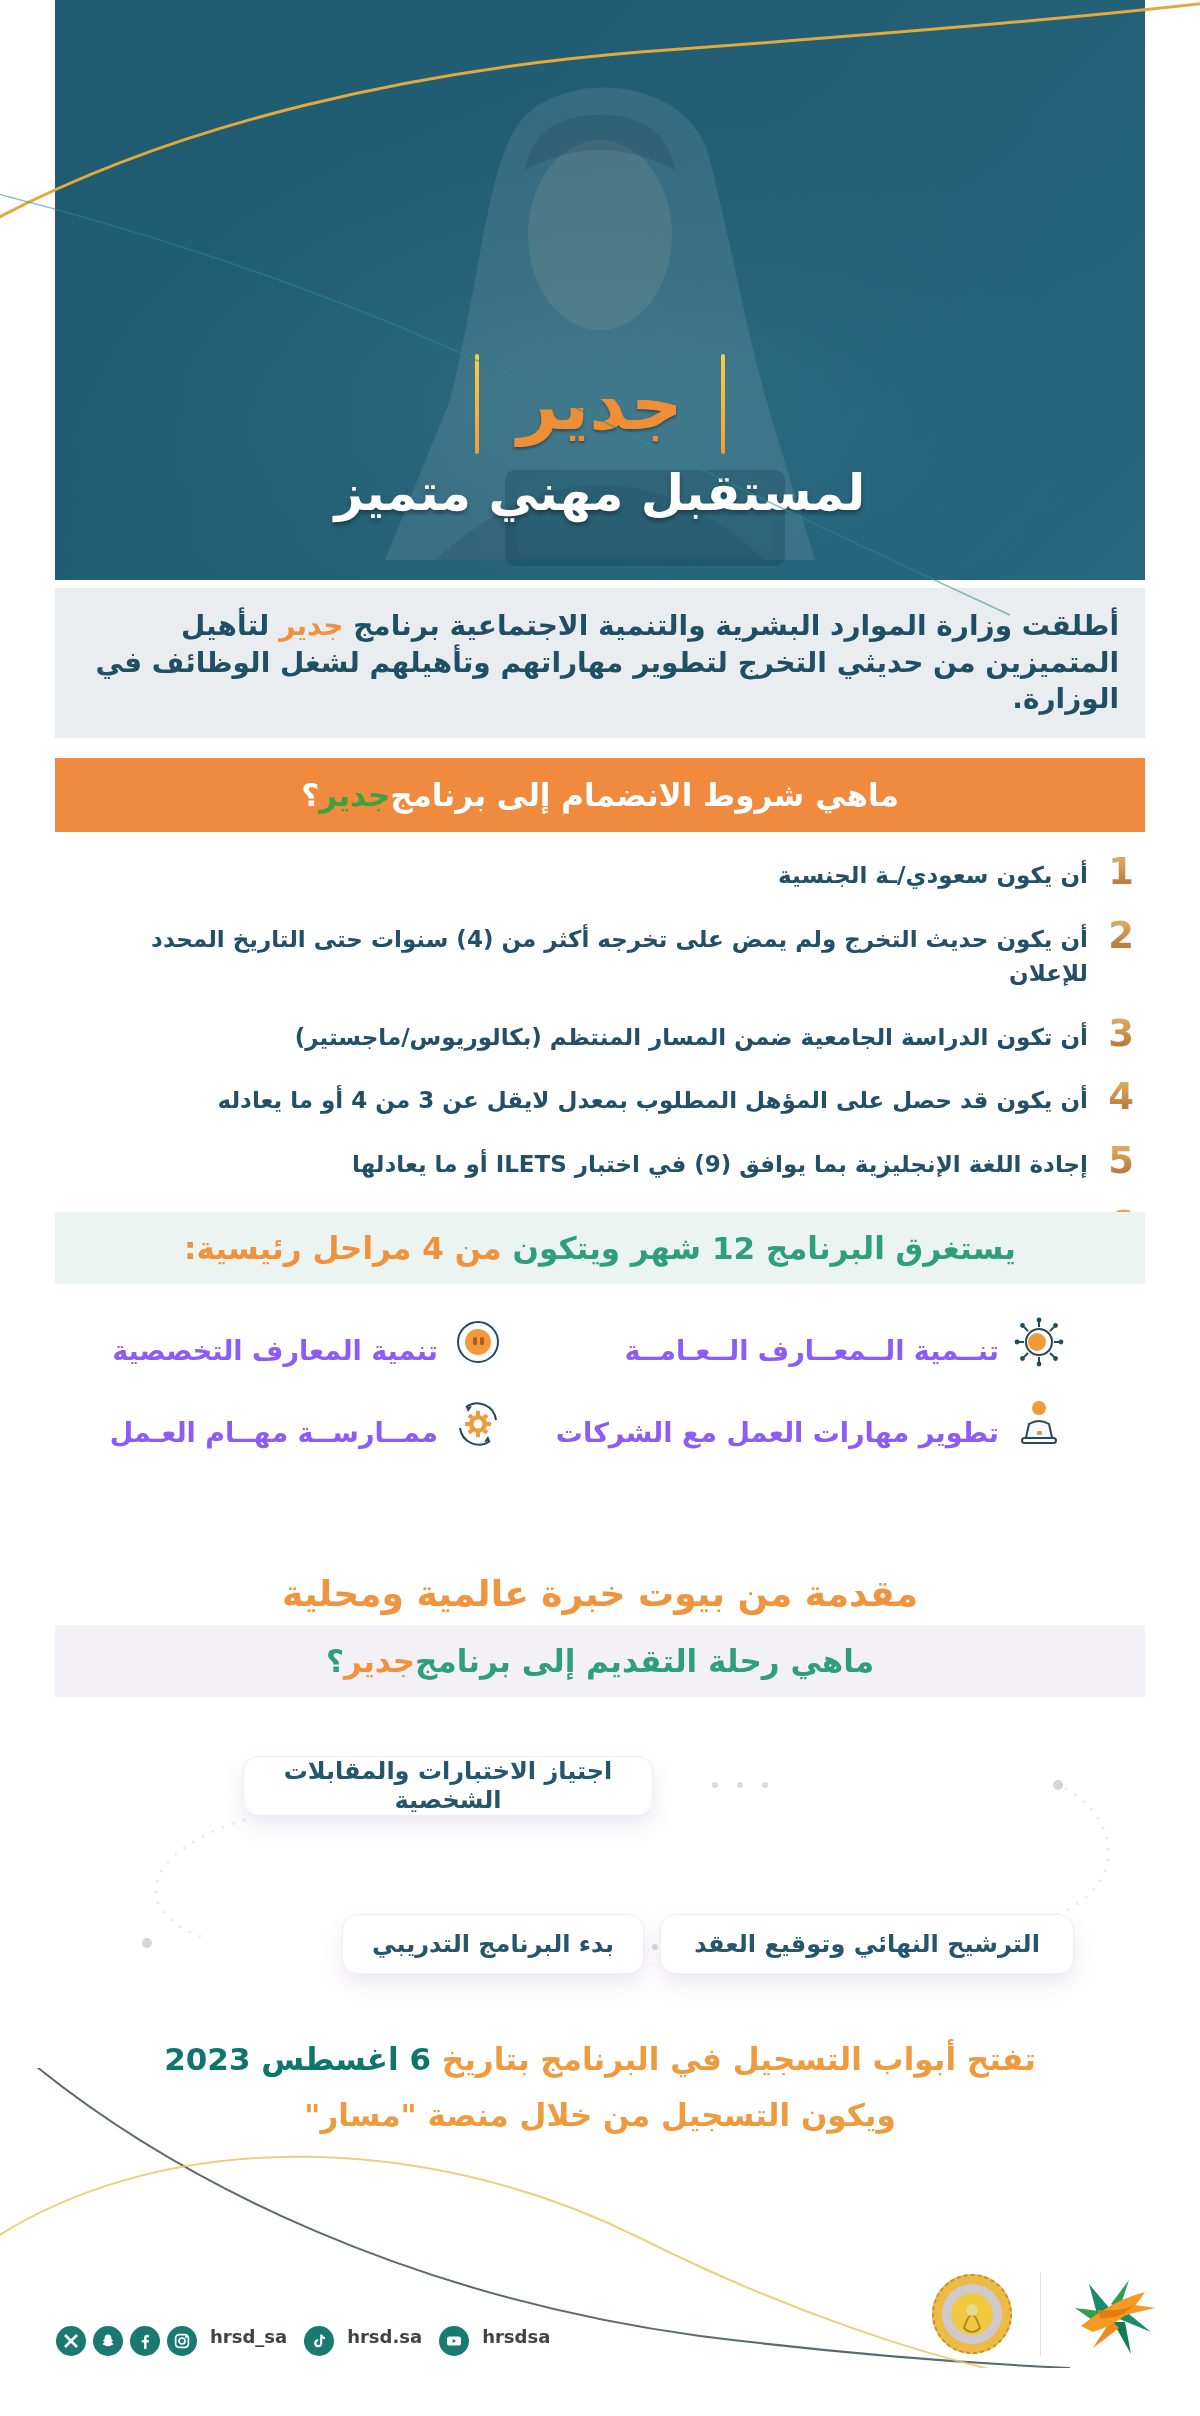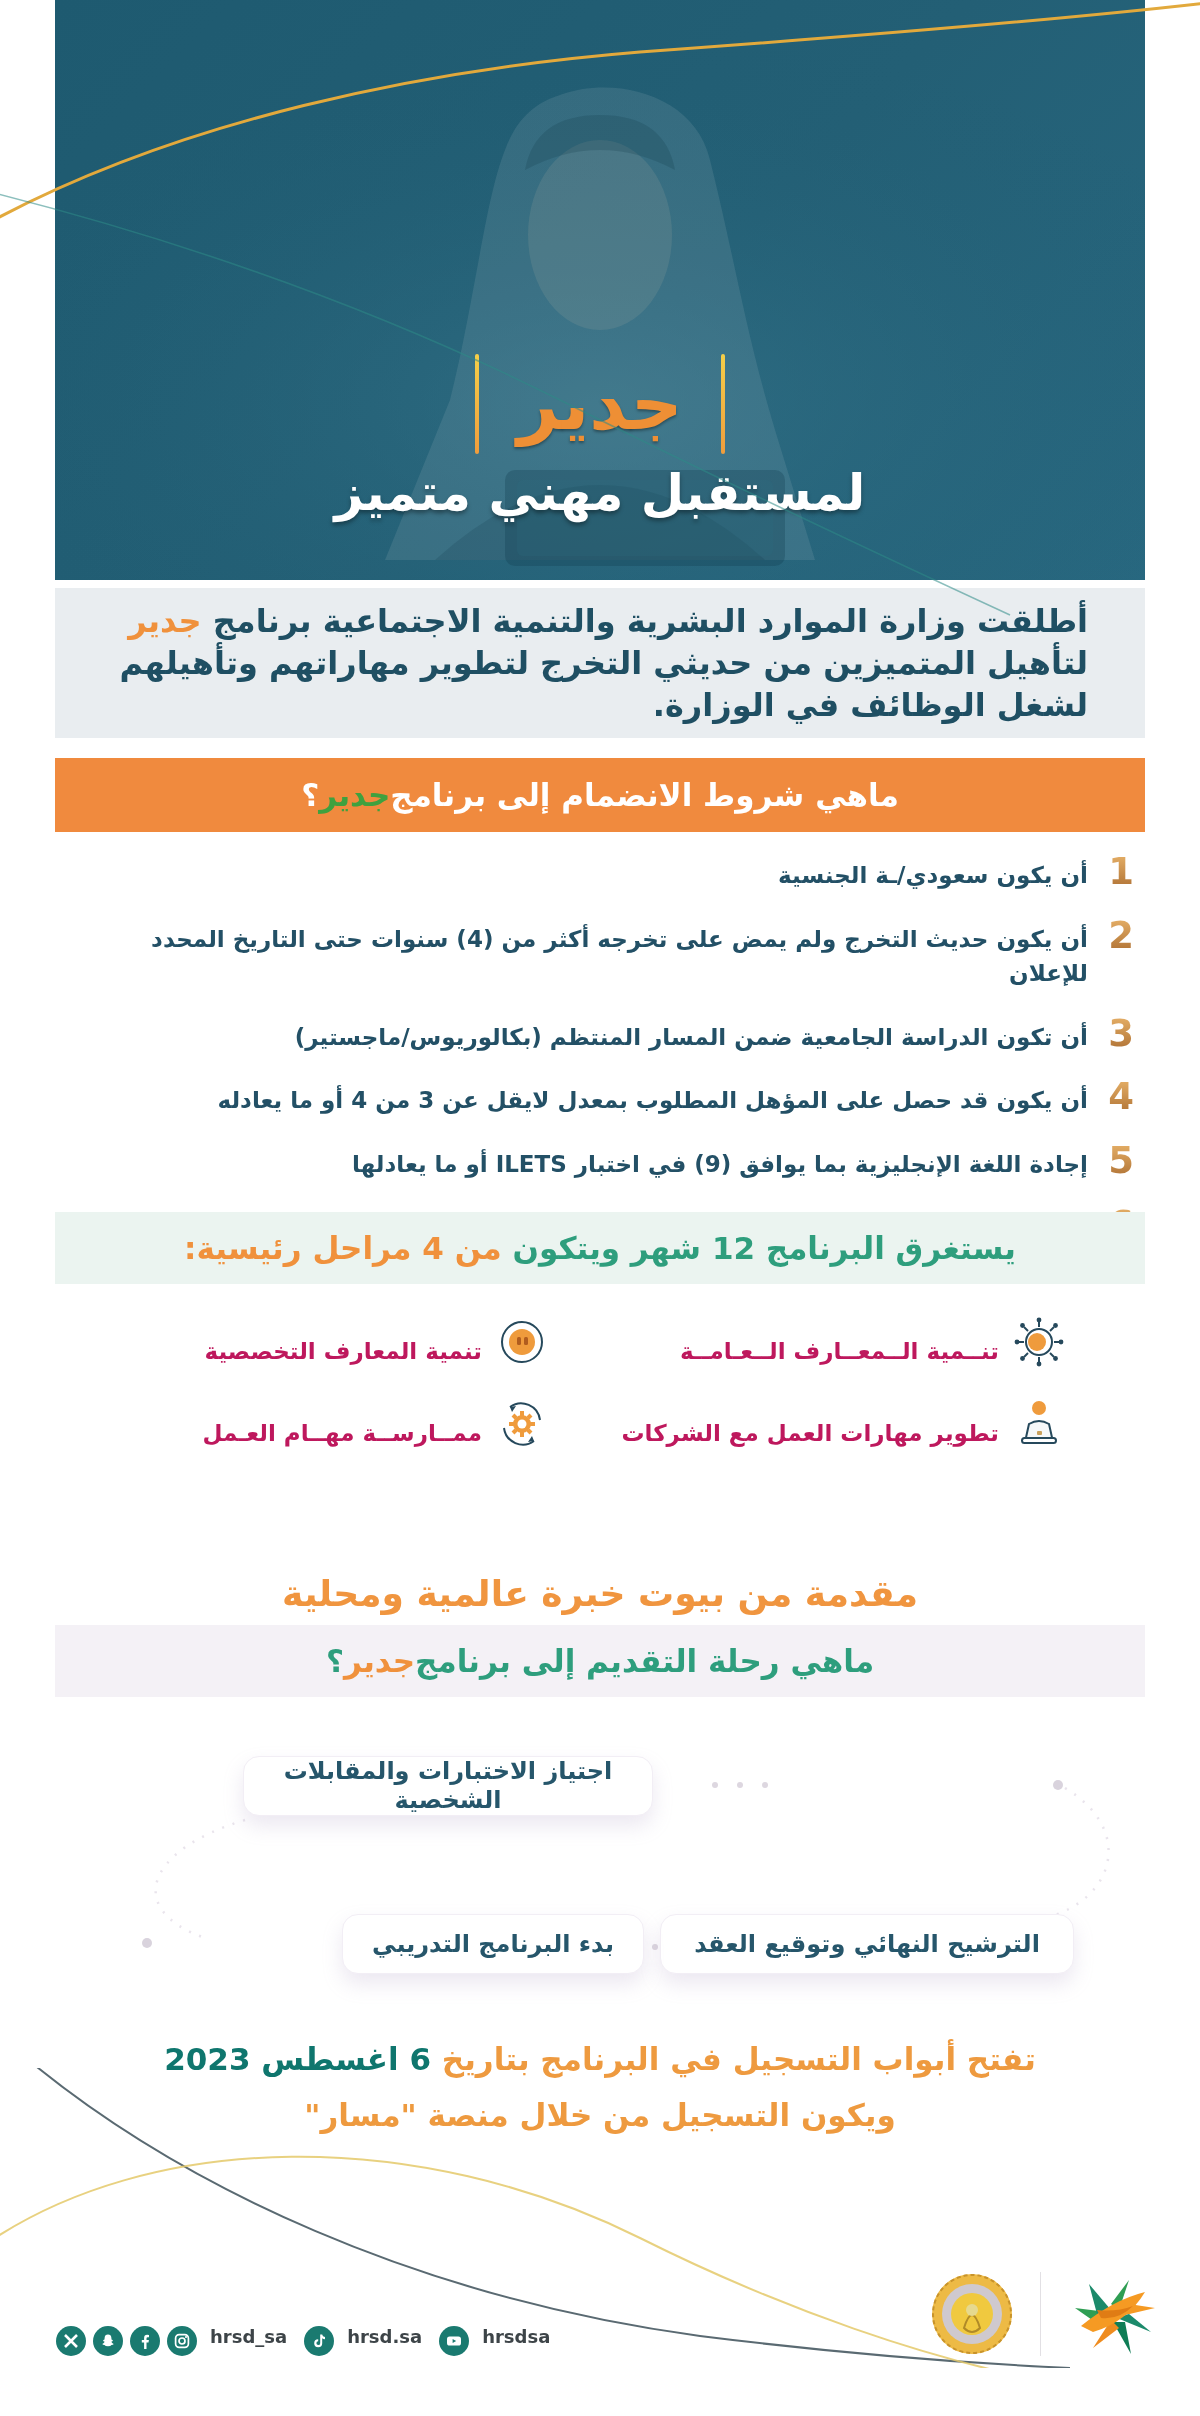--- a/index.html
+++ b/index.html
@@ -14,21 +14,21 @@
   .hero-bar{width:4px;height:100px;background:linear-gradient(#f5cf49,#ef9d3c);border-radius:2px;}
   .hero-title{font-size:72px;font-weight:bold;color:#ee8f35;margin:0;line-height:1;
         text-shadow:0 2px 3px rgba(0,0,0,.35);}
   .hero-subtitle{font-size:50px;font-weight:bold;color:#ffffff;margin:0;
         text-shadow:0 3px 4px rgba(0,0,0,.35);}
   .top-curves{position:absolute;left:0;top:0;z-index:3;pointer-events:none;}
   .silhouette{position:absolute;left:0;top:0;z-index:1;}
   
   .intro{position:absolute;left:55px;right:55px;top:588px;height:150px;background:#e9edf0;
         direction:rtl;display:flex;align-items:center;}
-  .intro p{margin:0;padding:6px 57px;font-size:32px;font-weight:bold;color:#1f4f63;
+  .intro p{margin:0;padding:6px 26px;font-size:28px;font-weight:bold;color:#1f4f63;
         line-height:1.32;text-align:right;}
   .hl-orange{color:#f0913c;}
   .hl-green{color:#3fa13f;}
   
   .cond-banner{position:absolute;left:55px;right:55px;top:758px;height:74px;background:#f08a3e;
         direction:rtl;display:flex;align-items:center;justify-content:center;
         font-size:31px;font-weight:bold;color:#ffffff;}
   
   .conditions{position:absolute;left:55px;right:62px;top:852px;direction:rtl;
         display:flex;flex-direction:column;gap:23px;}
@@ -43,21 +43,21 @@
         direction:rtl;display:flex;align-items:center;justify-content:center;
         font-size:31px;font-weight:bold;}
   .duration-banner .green{color:#2e9e7d;}
   .duration-banner .orange{color:#f0913c;}
   
   .phases{position:absolute;left:55px;right:55px;top:1316px;direction:rtl;
         display:grid;grid-template-columns:1fr 1fr;row-gap:30px;}
   .phase{display:flex;align-items:center;gap:14px;}
   .phase:nth-child(odd){padding-right:80px;}
   .phase:nth-child(even){padding-right:52px;}
-  .phase-label{font-size:23px;font-weight:bold;color:#be185d;white-space:nowrap;margin-top:17px;}
+  .phase-label{font-size:27px;font-weight:bold;color:#8b5cf6;white-space:nowrap;margin-top:17px;}
   .phase-icon{flex:0 0 52px;height:52px;}
   
   .providers{position:absolute;left:55px;right:55px;top:1537px;direction:rtl;text-align:center;
         font-size:36px;font-weight:bold;color:#f0953f;}
   
   .journey-banner{position:absolute;left:55px;right:55px;top:1625px;height:72px;background:#f4f1f6;
         direction:rtl;display:flex;align-items:center;justify-content:center;
         font-size:31px;font-weight:bold;color:#2e9e7d;}
   
   .pill{position:absolute;background:#ffffff;border:1px solid #f2eef5;border-radius:16px;

